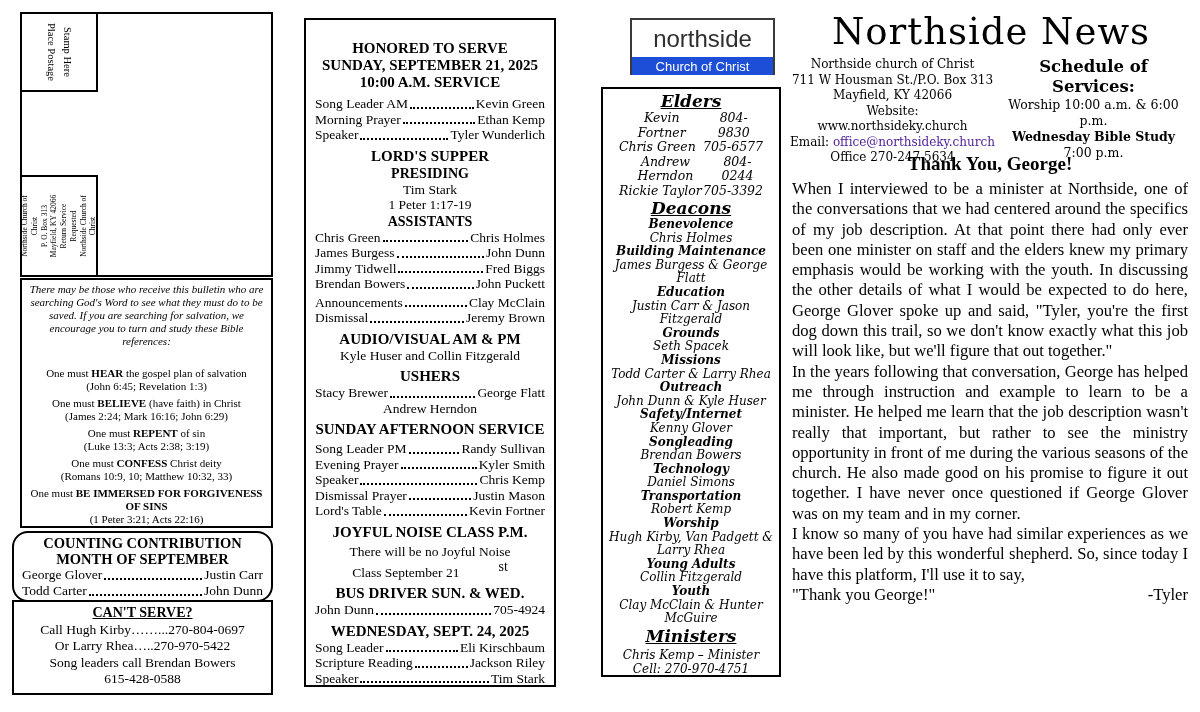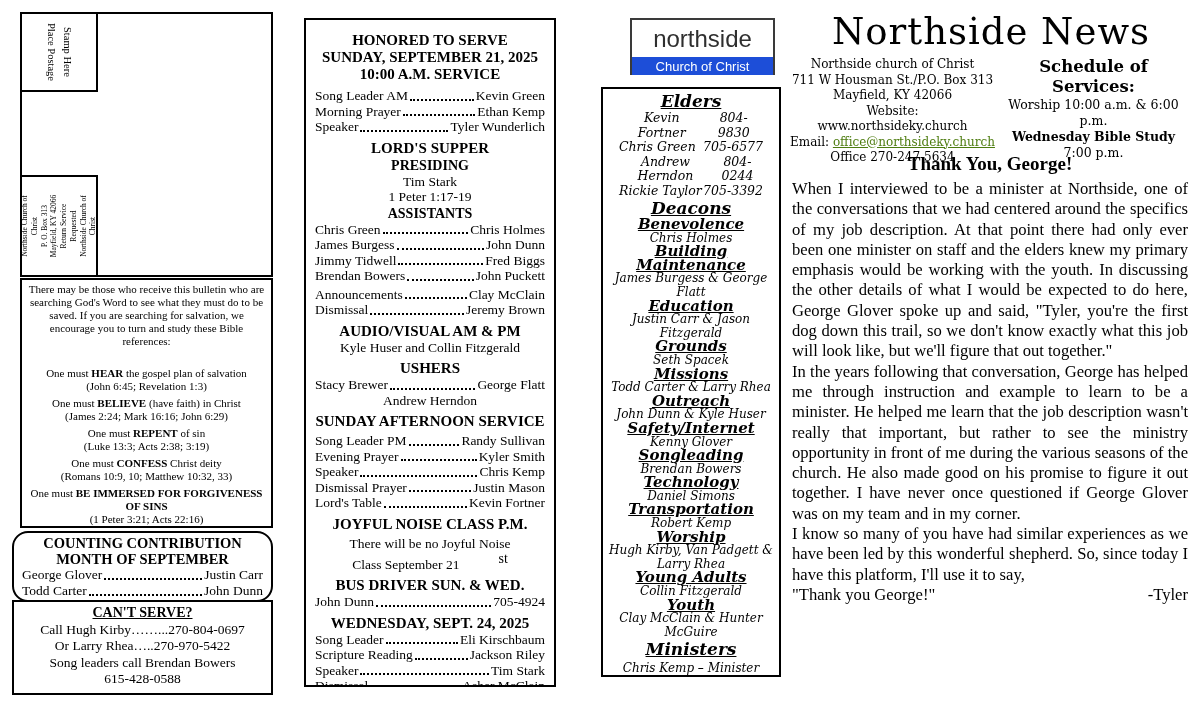--- a/index.html
+++ b/index.html
@@ -11,65 +11,65 @@
   .bx { border:2px solid #000; box-sizing:border-box; background:#fff; }
 
   
   .mailer { left:20px; top:12px; width:253px; height:265px; }
   .stamp-box { left:-2px; top:-2px; width:78px; height:80px; display:flex; align-items:center; justify-content:center; }
   .stamp-text { writing-mode:vertical-lr; white-space:pre-line; font-size:10.5px; line-height:1.5; text-align:center; }
   .addr-box { left:-2px; top:161px; width:78px; height:102px; display:flex; align-items:center; justify-content:center; overflow:hidden; }
   .addr-rot { transform:rotate(-90deg); white-space:pre-line; font-size:7.5px; line-height:1.3; text-align:center; width:96px; }
 
   .refs-box { left:20px; top:278px; width:253px; height:250px; text-align:center; padding:3px 6px; font-size:11px; line-height:13px; }
-  .refs-intro { margin-bottom:19px; }
+  .refs-intro { margin-bottom:19px;font-style:italic; }
   .ref-item { margin-top:4px; }
   .ref-item b { font-weight:bold; }
 
   .counting-box { left:12px; top:531px; width:261px; height:71px; padding:2px 8px;border-radius:16px; }
   .c-title { text-align:center; font-weight:bold; font-size:14.5px; line-height:16px; }
   .serve-box { left:12px; top:600px; width:261px; height:95px; text-align:center; padding:3px 6px; font-size:13.5px; line-height:16.5px; }
   .cs-title { font-weight:bold; text-decoration:underline; font-size:14px; }
 
   
   .row { display:flex; align-items:flex-end; font-size:13.5px; line-height:16px; }
   .row .lab, .row .val { white-space:nowrap; }
   .leader { flex:1 1 auto; border-bottom:2px dotted #000; margin:0 2px 3px 2px; min-width:8px; }
 
   
-  .serve-col { left:304px; top:18px; width:252px; height:669px; padding:12px 9px; overflow:hidden; }
+  .serve-col { left:304px; top:18px; width:252px; height:669px; padding:20px 9px; overflow:hidden; }
   .h1 { font-weight:bold; text-align:center; font-size:15px; line-height:17px; }
   .sec { margin-top:5px; }
   .cline { text-align:center; font-size:13.5px; line-height:15.5px; }
   .serve-col .row { line-height:15.5px; }
   sup { font-size:14px;margin-left:39px; }
 
   
   .logo-box { left:630px; top:18px; width:145px; height:57px; border:2px solid #3a3a3a; box-sizing:border-box; background:#fff; }
   .logo-top { height:37px; display:flex; align-items:center; justify-content:center;
               font-family:"Liberation Sans", sans-serif; font-size:24px; color:#2f2f2f; letter-spacing:0px; }
   .logo-bar { height:18px; background:#1d4ed8; color:#fff; display:flex; align-items:center; justify-content:center;
               font-family:"Liberation Sans", sans-serif; font-size:13px; }
   .dir-date { left:601px; top:94px; width:180px; text-align:center; font-weight:bold; font-size:17px; }
   .dir-col { left:601px; top:87px; width:180px; height:590px; padding:2px 4px; overflow:hidden;
              font-style:italic; font-family:"DejaVu Serif", serif; text-align:center; }
   .hs { font-size:17px; font-weight:bold; text-decoration:underline; line-height:20px; }
   .elder-row { display:flex; justify-content:space-between; padding:0 12px; font-size:12.5px; line-height:14.5px; }
-  .deacon-role { font-size:15px; font-weight:bold; text-decoration:underline; line-height:13.6px; }
+  .deacon-role { font-size:12px; font-weight:bold; line-height:13.6px; }
   .deacon-names { font-size:12px; line-height:13.6px; }
   .min-block { font-size:12px; line-height:14px; margin-top:2px; }
 
   
   .news-title { left:790px; top:10px; width:402px; text-align:center;
                 font-family:"DejaVu Serif", serif; font-size:37px; line-height:44px; letter-spacing:1px; }
   .info-wrap { left:790px; top:57px; width:402px; display:flex; }
   .church-info { width:205px; text-align:center; font-family:"DejaVu Serif", serif; font-size:12px; line-height:15.5px; }
   .sched { width:197px; text-align:center; font-family:"DejaVu Serif", serif; font-size:12.5px; line-height:16px; }
   .sched-title { font-size:16.5px; font-weight:bold; line-height:20px; }
-  .blue-link { color:#4d7c0f; text-decoration:underline; }
+  .blue-link { color:#4c1d95; }
   .article { left:792px; top:152px; width:396px; }
   .a-title { text-align:center; font-weight:bold; font-size:19px; line-height:24px; margin-bottom:3px; }
   .article p { margin:0; font-size:16.6px; line-height:20.3px; text-align:justify; }
   .lastline { display:flex; justify-content:space-between; font-size:16.6px; line-height:20.3px; }
 </style>
 </head>
 <body>
 
 <div class="page">
 

